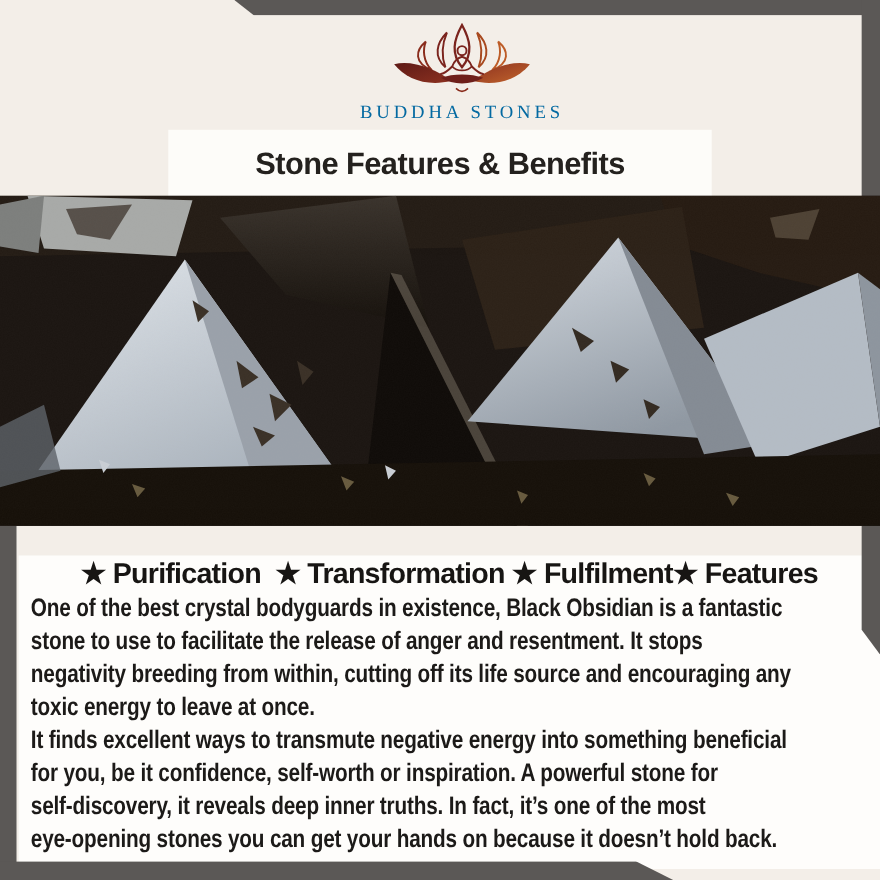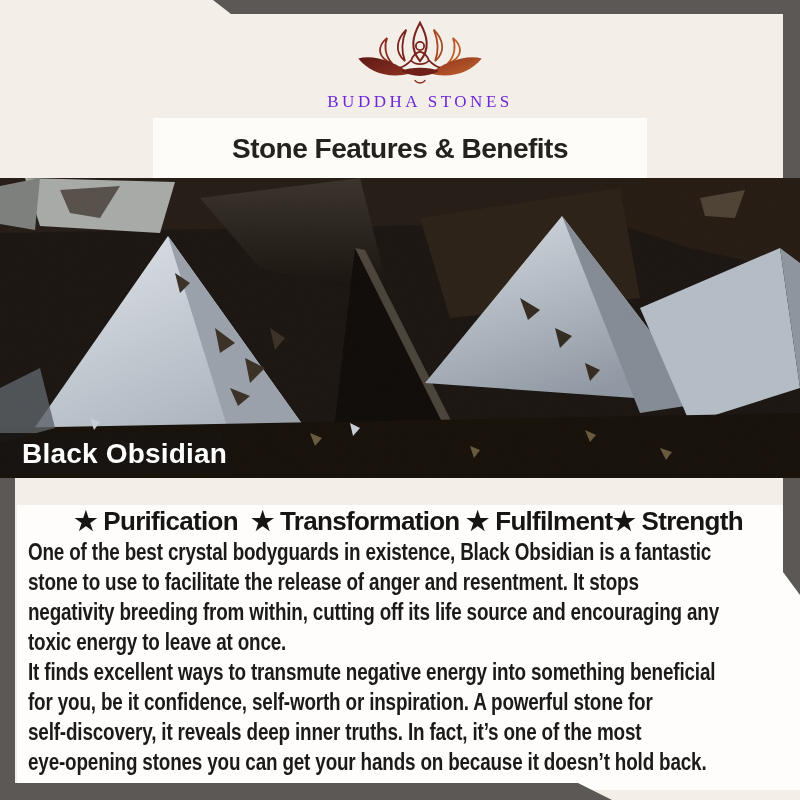--- a/index.html
+++ b/index.html
@@ -18,21 +18,21 @@
                    clip-path:polygon(0 0, 100% 0, 100% 100%, 0 calc(100% - 23px)); }
   .ribbon-left   { left:0; top:478px; width:15px; height:322px; }
   .ribbon-bottom { left:0; top:783px; width:612px; height:17px;
                    clip-path:polygon(0 0, 578px 0, 100% 100%, 0 100%); }
 
   
   .logo-wrap { position:absolute; left:350px; top:20px; width:140px; height:72px; z-index:1; }
   .brand-name {
     position:absolute; left:290px; top:92px; width:260px; z-index:1;
     text-align:center; font-family:"Liberation Serif", serif;
-    font-size:17px; letter-spacing:3.5px; color:#6d28d9; font-weight:500;
+    font-size:17px; letter-spacing:3.5px; color:#0369a1; font-weight:500;
   }
 
   
   .title-band {
     position:absolute; left:153px; top:118px; width:494px; height:61px;
     background:#fdfcf9; z-index:1;
   }
   .title-band .title-text {
     width:100%; height:61px; line-height:61px; text-align:center;
     font-size:28px; font-weight:700; letter-spacing:-0.5px; color:#24211e;
@@ -171,25 +171,24 @@
       <polygon points="0,210 40,190 55,250 0,265" fill="#5d6168" opacity="0.8"></polygon>
       <polygon points="120,262 132,266 125,274" fill="#8a7a55" opacity="0.7"></polygon>
       <polygon points="310,255 322,260 315,268" fill="#8a7a55" opacity="0.7"></polygon>
       <polygon points="470,268 480,272 474,280" fill="#8a7a55" opacity="0.7"></polygon>
       <polygon points="585,252 596,257 590,264" fill="#8a7a55" opacity="0.7"></polygon>
       <polygon points="660,270 672,274 666,282" fill="#8a7a55" opacity="0.7"></polygon>
       <polygon points="350,245 360,250 353,258" fill="#c9ced4"></polygon>
       <polygon points="90,240 100,244 94,252" fill="#c9ced4"></polygon>
       <rect x="0" y="0" width="800" height="300" filter="url(#grain)" opacity="0.14"></rect>
     </svg>
-    <div class="photo-label">Black Obsidian</div>
   </div>
 
   <div class="content-panel"></div>
-  <div class="features-line">★ Purification  ★ Transformation ★ Fulfilment★ Strength</div>
+  <div class="features-line">★ Purification  ★ Transformation ★ Fulfilment★ Features</div>
   <div class="body-text">
     <div class="line">One of the best crystal bodyguards in existence, Black Obsidian is a fantastic</div>
     <div class="line">stone to use to facilitate the release of anger and resentment. It stops</div>
     <div class="line">negativity breeding from within, cutting off its life source and encouraging any</div>
     <div class="line">toxic energy to leave at once.</div>
     <div class="line">It finds excellent ways to transmute negative energy into something beneficial</div>
     <div class="line">for you, be it confidence, self-worth or inspiration. A powerful stone for</div>
     <div class="line">self-discovery, it reveals deep inner truths. In fact, it’s one of the most</div>
     <div class="line">eye-opening stones you can get your hands on because it doesn’t hold back.</div>
   </div>

